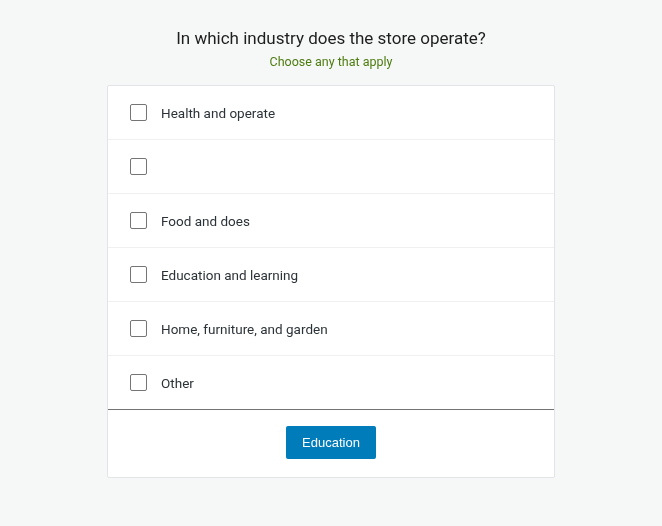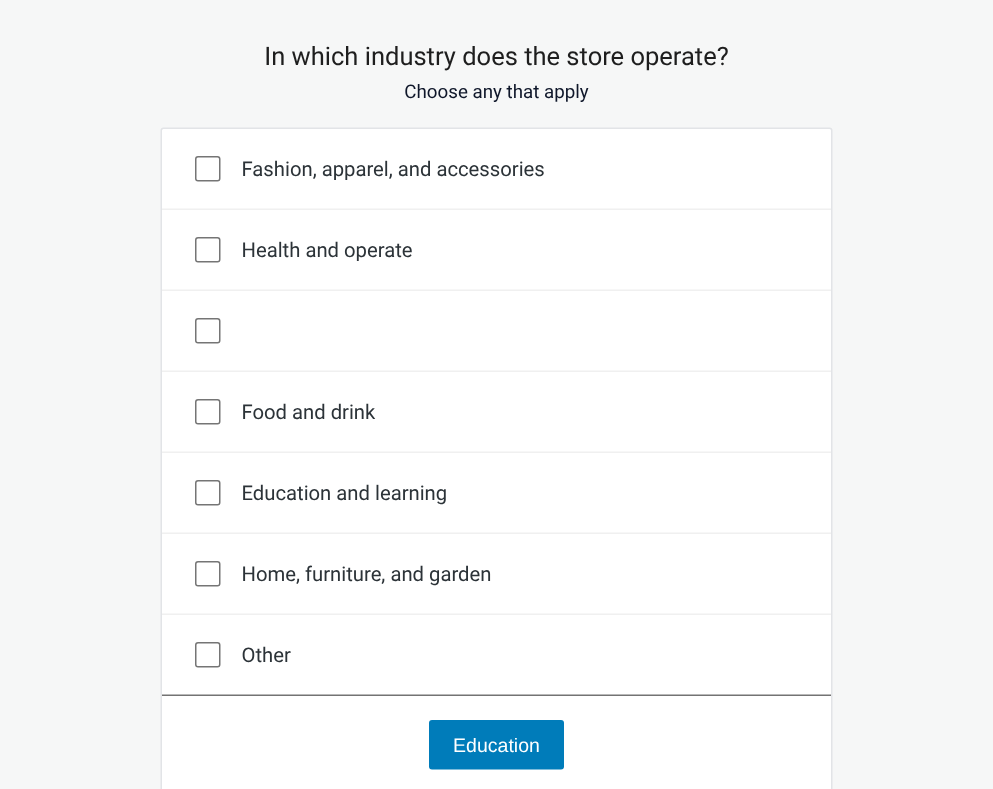--- a/index.html
+++ b/index.html
@@ -17,21 +17,21 @@
     .heading {
       text-align: center;
       font-size: 17px;
       font-weight: 400;
       color: #1e1e1e;
       margin-bottom: 6px;
     }
     .subheading {
       text-align: center;
       font-size: 12.5px;
-      color: #0f172a;
+      color: #4d7c0f;
       margin-bottom: 16px;
     }
     .card {
       background: #ffffff;
       width: 448px;
       margin: 0 auto;
       border: 1px solid #e2e4e7;
       border-radius: 2px;
     }
     .option-row {
@@ -73,37 +73,33 @@
   </style>
 </head>
 <body>
 
 <div class="container">
   <h1 class="heading">In which industry does the store operate?</h1>
   <p class="subheading">Choose any that apply</p>
 
   <div class="card">
 
-    <label class="option-row">
-      <span class="checkbox"></span>
-      <span class="option-label">Fashion, apparel, and accessories</span>
-    </label>
 
     <label class="option-row">
       <span class="checkbox"></span>
       <span class="option-label">Health and operate</span>
     </label>
 
     <label class="option-row">
       <span class="checkbox"></span>
     </label>
 
     <label class="option-row">
       <span class="checkbox"></span>
-      <span class="option-label">Food and drink</span>
+      <span class="option-label">Food and does</span>
     </label>
 
     <label class="option-row">
       <span class="checkbox"></span>
       <span class="option-label">Education and learning</span>
     </label>
 
     <label class="option-row">
       <span class="checkbox"></span>
       <span class="option-label">Home, furniture, and garden</span>

